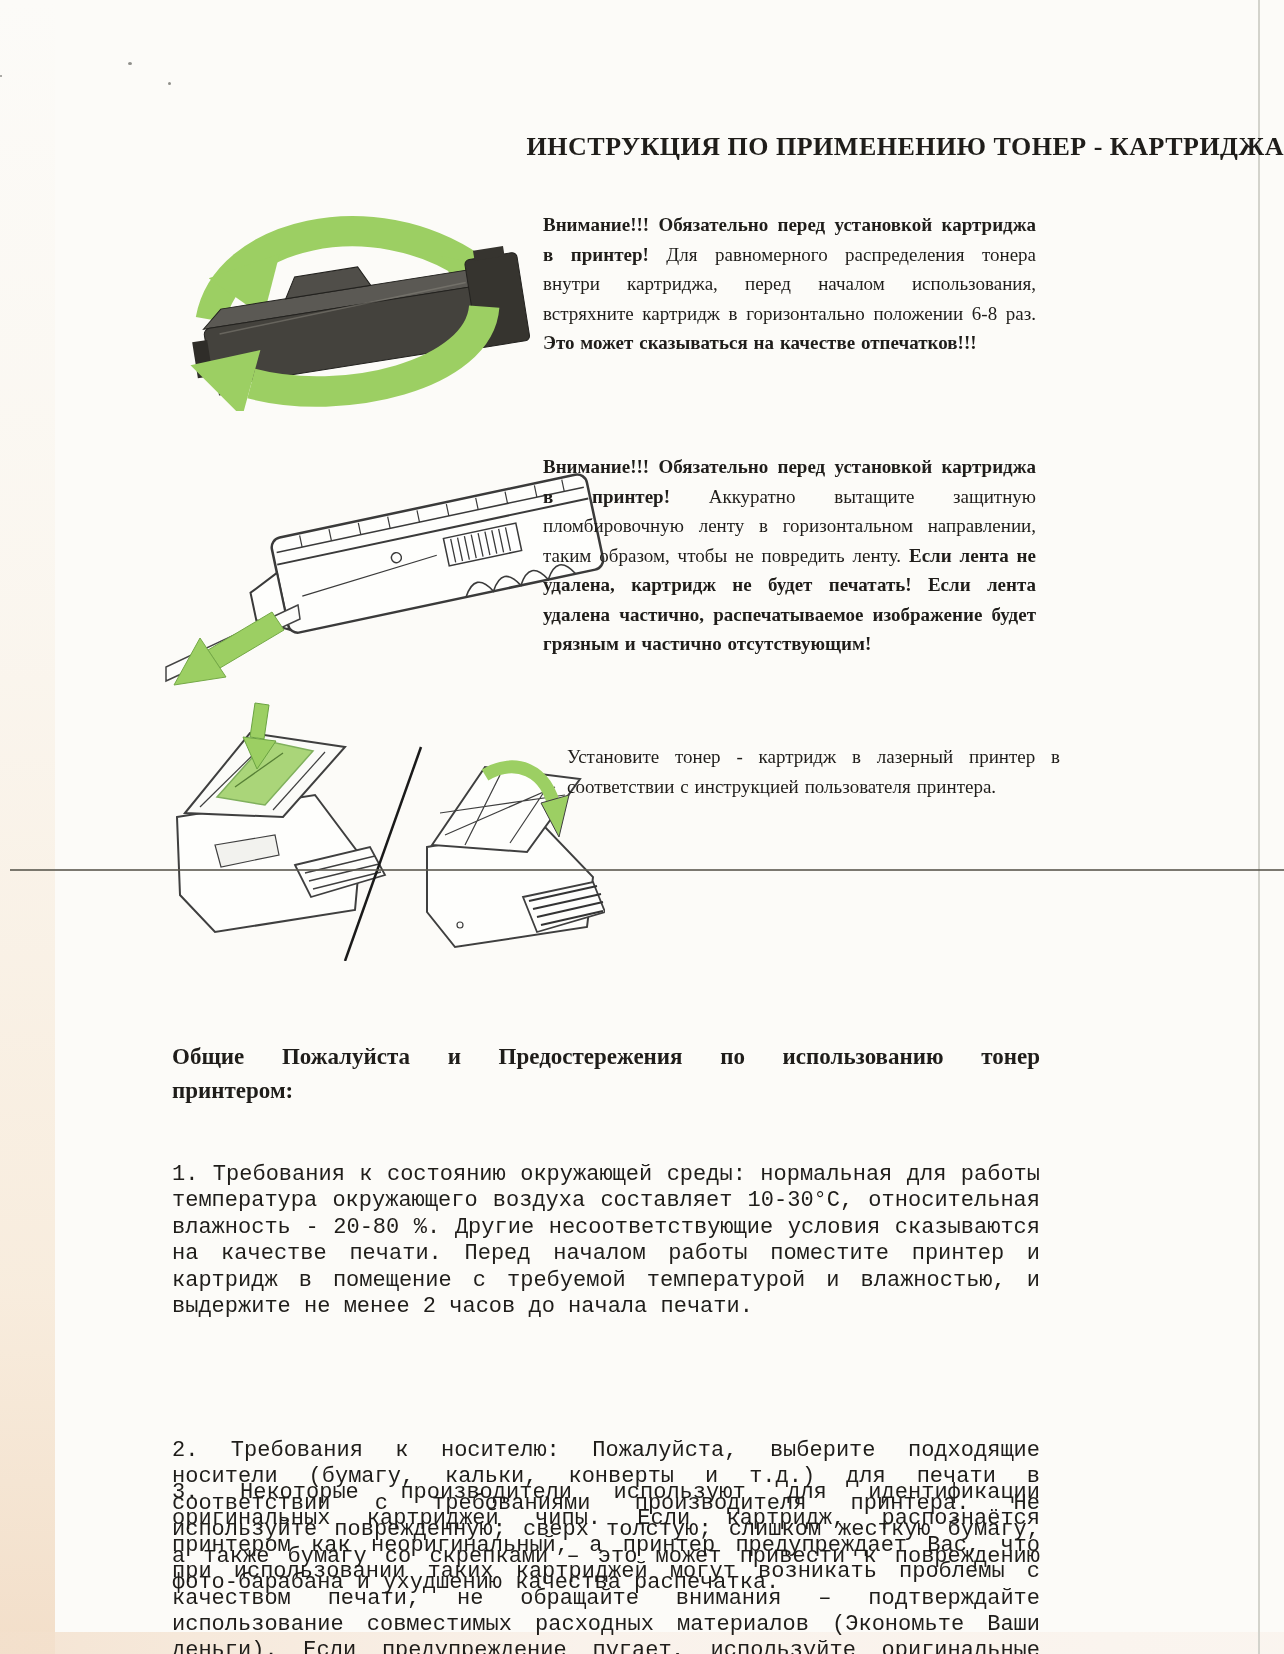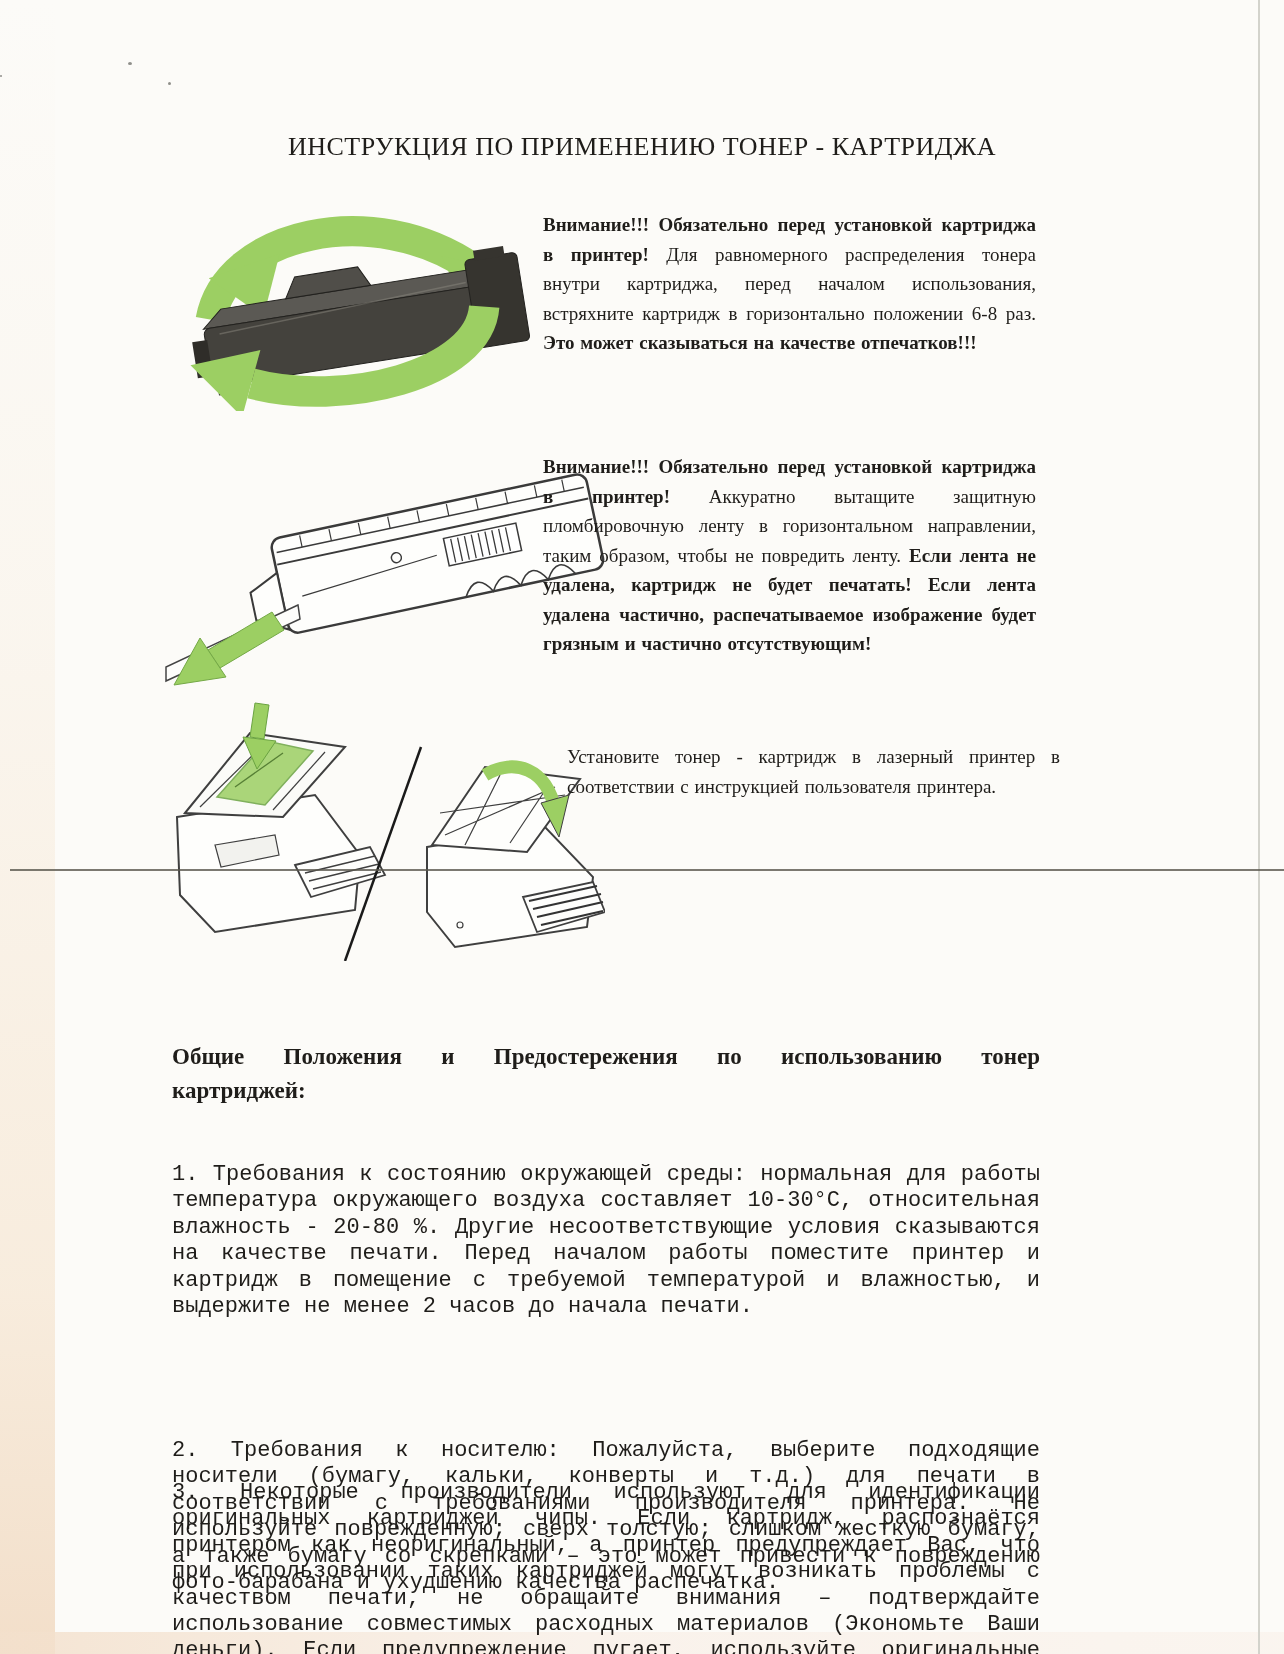--- a/index.html
+++ b/index.html
@@ -5,22 +5,22 @@
   html,body{margin:0;padding:0;background:#e9e9e9;}
   #page{
     position:relative;width:1284px;height:1654px;margin:0 auto;
     background:var(--paper,#fcfbf8);
     font-family:"Liberation Serif","DejaVu Serif",serif;
     color:var(--ink,#1f1d1a);
     overflow:hidden;
   }
   .abs{position:absolute;}
   .doc-title{
-    left:0;right:0;top:132px;text-align:center;
-    font-size:26px;font-weight:normal;letter-spacing:.5px;
+    left:0;right:0;top:132px;text-align:right;
+    font-size:26px;font-weight:bold;letter-spacing:.5px;
   }
   .step-text{
     left:543px;width:493px;
     font-size:19px;line-height:29.5px;text-align:justify;word-spacing:.06em;
   }
   .step-text .b{font-weight:bold;}
   .sec-heading{
     left:172px;width:868px;top:1040px;
     font-size:23px;font-weight:bold;line-height:34px;
   }
@@ -128,21 +128,21 @@
         <circle cx="305" cy="230" r="3" fill="none" stroke-width="1.2"></circle>
       </g>
     </svg>
   </div>
 
   <div class="abs step-text" style="top:742px;margin-left:24px;"><span>Установите тонер - картридж в лазерный  принтер в  соответствии  с  инструкцией  пользователя принтера.</span></div>
 
   <div class="abs fold-line"></div>
 
   <div class="abs sec-heading">
-    <div class="l1">Общие Положения и Предостережения по использованию тонер</div>
-    <div class="l2">картриджей:</div>
+    <div class="l1">Общие Пожалуйста и Предостережения по использованию тонер</div>
+    <div class="l2">принтером:</div>
   </div>
 
   <div class="abs body-par" style="top:1162px;">1. Требования к состоянию окружающей среды: нормальная для работы температура окружающего воздуха составляет 10-30°С,  относительная влажность - 20-80 %. Другие несоответствующие условия сказываются на качестве печати. Перед началом работы поместите принтер и картридж в помещение с требуемой  температурой и влажностью, и выдержите не менее 2 часов до начала печати.</div>
   <div class="abs body-par" style="top:1394px;margin-top:44px;">2. Требования к  носителю: Пожалуйста, выберите подходящие носители (бумагу, кальки, конверты и т.д.) для печати в соответствии с требованиями производителя принтера. Не используйте поврежденную; сверх толстую; слишком жесткую бумагу, а также бумагу  со скрепками – это может привести к повреждению  фото-барабана и ухудшению качества распечатка.</div>
   <div class="abs body-par" style="top:1480px;">3.  Некоторые  производители  используют  для  идентификации  оригинальных картриджей чипы. Если картридж, распознаётся принтером как неоригинальный, а принтер предупреждает Вас, что при использовании таких картриджей могут возникать проблемы с качеством печати, не обращайте внимания – подтверждайте использование совместимых расходных материалов (Экономьте Ваши деньги). Если предупреждение пугает, используйте оригинальные расходные материалы и платите каждый раз как</div>
 
 </div>
 
 </body></html>

